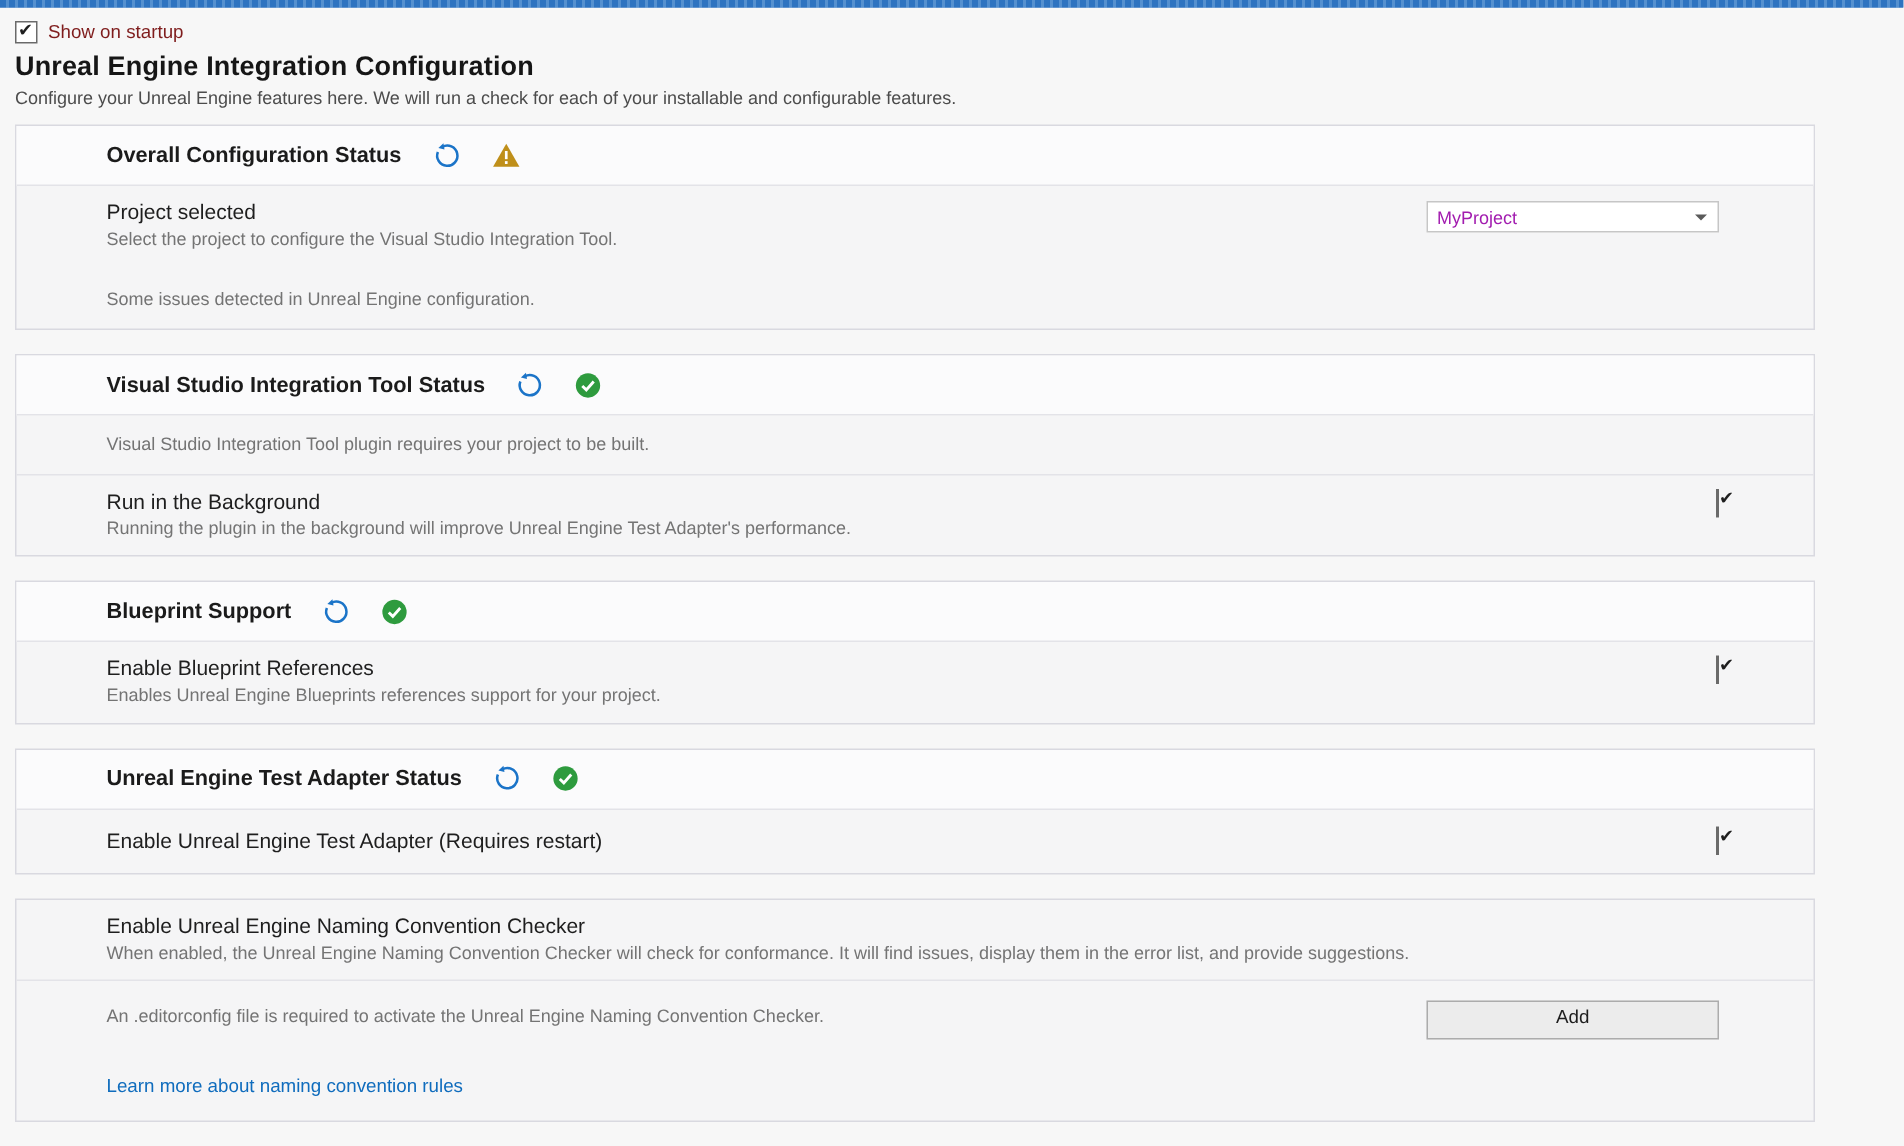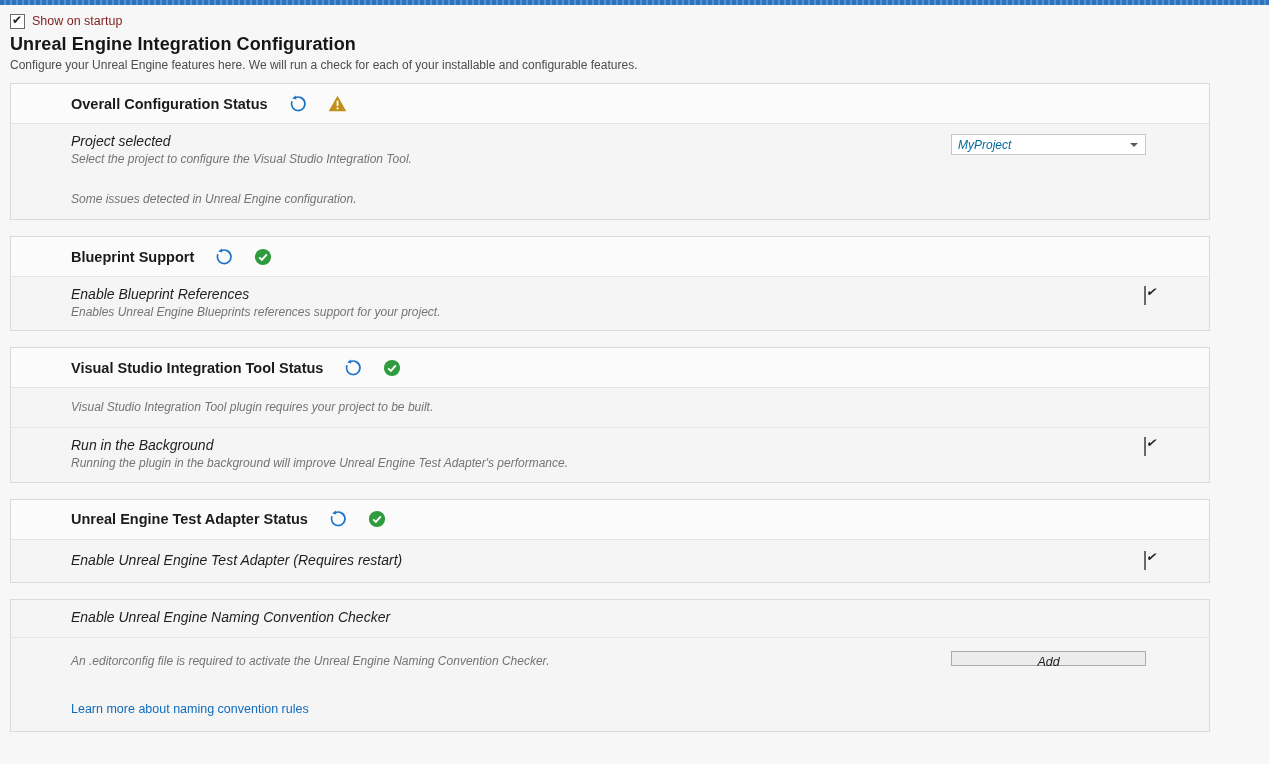--- a/index.html
+++ b/index.html
@@ -47,47 +47,46 @@
     display: flex; align-items: center; gap: 21px;
     padding: 10px 0 10px 60px;
     min-height: 40px;
   }
   .section-title { font-size: 14.5px; font-weight: bold; color: #1b1b1b; }
   .icon-btn { display: inline-flex; align-items: center; cursor: pointer; }
 
   .row {
     position: relative;
     padding: 9px 220px 10px 60px;
-    font-style: italic;
   }
   .row + .row.divided, .row.divided { border-top: 1px solid #e3e3e8; }
   .row.first { border-top: none; }
   .row-label { font-size: 14px; color: #1e1e1e; margin-bottom: 2px; }
   .row-desc { font-size: 12px; color: #747474; line-height: 1.35; }
   .row-msg { font-size: 12px; color: #747474; padding-top: 3px; padding-bottom: 3px; }
   .spacer-msg { margin-top: 22px; }
 
   .ctl {
     position: absolute; right: 63px; top: 10px;
   }
   .combobox {
     width: 195px; height: 21px;
     background: #ffffff; border: 1px solid #c6c6c6;
     display: flex; align-items: center;
-    font-size: 12px; color: #0369a1;
+    font-size: 12px; color: #a21caf;
     padding-left: 6px; cursor: default;
   }
   .combobox .arrow {
     margin-left: auto; margin-right: 7px;
     width: 0; height: 0;
     border-left: 4px solid transparent; border-right: 4px solid transparent;
     border-top: 4px solid #5a5a5a;
   }
   .push-btn {
-    width: 195px; height: 15px;
+    width: 195px; height: 26px;
     background: #ececec; border: 1px solid #acacac;
     font-size: 12.5px; color: #1e1e1e;
     text-align: center; line-height: 20px; cursor: pointer;
   }
   .link-row { padding: 14px 0 14px 60px; }
   a.link { font-size: 12.5px; color: #0f6cbd; text-decoration: none; cursor: pointer; }
 
   svg { display: block; }
 </style>
 </head>
@@ -128,43 +127,20 @@
       <div class="ctl combobox">
         <span>MyProject</span>
         <span class="arrow"></span>
       </div>
       <div class="row-msg spacer-msg">Some issues detected in Unreal Engine configuration.</div>
     </div>
   </div>
 
   <div class="section">
     <div class="section-header">
-      <span class="section-title">Blueprint Support</span>
-      <span class="icon-btn">
-        <svg width="18" height="18" viewBox="0 0 16 16">
-            <path d="M5.2 2.6 A6 6 0 1 1 2.6 5.6" fill="none" stroke="#1b74c8" stroke-width="1.5"></path>
-            <path d="M5.9 0.4 L6.5 4.1 L2.9 3.2 Z" fill="#1b74c8"></path>
-          </svg>
-      </span>
-      <span class="icon-btn">
-        <svg width="18" height="18" viewBox="0 0 16 16">
-            <circle cx="8" cy="8" r="7.2" fill="#2e9b3e"></circle>
-            <path d="M4.6 8.3 L7 10.6 L11.4 5.6" stroke="#ffffff" stroke-width="1.7" fill="none"></path>
-          </svg>
-      </span>
-    </div>
-    <div class="row first">
-      <div class="row-label">Enable Blueprint References</div>
-      <div class="row-desc">Enables Unreal Engine Blueprints references support for your project.</div>
-      <div class="ctl"><span class="checkbox checked"></span></div>
-    </div>
-  </div>
-
-  <div class="section">
-    <div class="section-header">
       <span class="section-title">Visual Studio Integration Tool Status</span>
       <span class="icon-btn">
         <svg width="18" height="18" viewBox="0 0 16 16">
             <path d="M5.2 2.6 A6 6 0 1 1 2.6 5.6" fill="none" stroke="#1b74c8" stroke-width="1.5"></path>
             <path d="M5.9 0.4 L6.5 4.1 L2.9 3.2 Z" fill="#1b74c8"></path>
           </svg>
       </span>
       <span class="icon-btn">
         <svg width="18" height="18" viewBox="0 0 16 16">
             <circle cx="8" cy="8" r="7.2" fill="#2e9b3e"></circle>
@@ -177,20 +153,43 @@
     </div>
     <div class="row divided">
       <div class="row-label">Run in the Background</div>
       <div class="row-desc">Running the plugin in the background will improve Unreal Engine Test Adapter's performance.</div>
       <div class="ctl"><span class="checkbox checked"></span></div>
     </div>
   </div>
 
   <div class="section">
     <div class="section-header">
+      <span class="section-title">Blueprint Support</span>
+      <span class="icon-btn">
+        <svg width="18" height="18" viewBox="0 0 16 16">
+            <path d="M5.2 2.6 A6 6 0 1 1 2.6 5.6" fill="none" stroke="#1b74c8" stroke-width="1.5"></path>
+            <path d="M5.9 0.4 L6.5 4.1 L2.9 3.2 Z" fill="#1b74c8"></path>
+          </svg>
+      </span>
+      <span class="icon-btn">
+        <svg width="18" height="18" viewBox="0 0 16 16">
+            <circle cx="8" cy="8" r="7.2" fill="#2e9b3e"></circle>
+            <path d="M4.6 8.3 L7 10.6 L11.4 5.6" stroke="#ffffff" stroke-width="1.7" fill="none"></path>
+          </svg>
+      </span>
+    </div>
+    <div class="row first">
+      <div class="row-label">Enable Blueprint References</div>
+      <div class="row-desc">Enables Unreal Engine Blueprints references support for your project.</div>
+      <div class="ctl"><span class="checkbox checked"></span></div>
+    </div>
+  </div>
+
+  <div class="section">
+    <div class="section-header">
       <span class="section-title">Unreal Engine Test Adapter Status</span>
       <span class="icon-btn">
         <svg width="18" height="18" viewBox="0 0 16 16">
             <path d="M5.2 2.6 A6 6 0 1 1 2.6 5.6" fill="none" stroke="#1b74c8" stroke-width="1.5"></path>
             <path d="M5.9 0.4 L6.5 4.1 L2.9 3.2 Z" fill="#1b74c8"></path>
           </svg>
       </span>
       <span class="icon-btn">
         <svg width="18" height="18" viewBox="0 0 16 16">
             <circle cx="8" cy="8" r="7.2" fill="#2e9b3e"></circle>
@@ -200,20 +199,21 @@
     </div>
     <div class="row first" style="padding-top:12px;padding-bottom:12px;">
       <div class="row-label">Enable Unreal Engine Test Adapter (Requires restart)</div>
       <div class="ctl" style="top:12px;"><span class="checkbox checked"></span></div>
     </div>
   </div>
 
   <div class="section">
     <div class="row first">
       <div class="row-label">Enable Unreal Engine Naming Convention Checker</div>
+      <div class="row-desc">When enabled, the Unreal Engine Naming Convention Checker will check for conformance. It will find issues, display them in the error list, and provide suggestions.</div>
     </div>
     <div class="row divided" style="padding-top:13px;padding-bottom:14px;">
       <div class="row-msg">An .editorconfig file is required to activate the Unreal Engine Naming Convention Checker.</div>
       <div class="ctl" style="top:13px;">
         <div class="push-btn">Add</div>
       </div>
     </div>
     <div class="link-row">
       <a class="link">Learn more about naming convention rules</a>
     </div>

